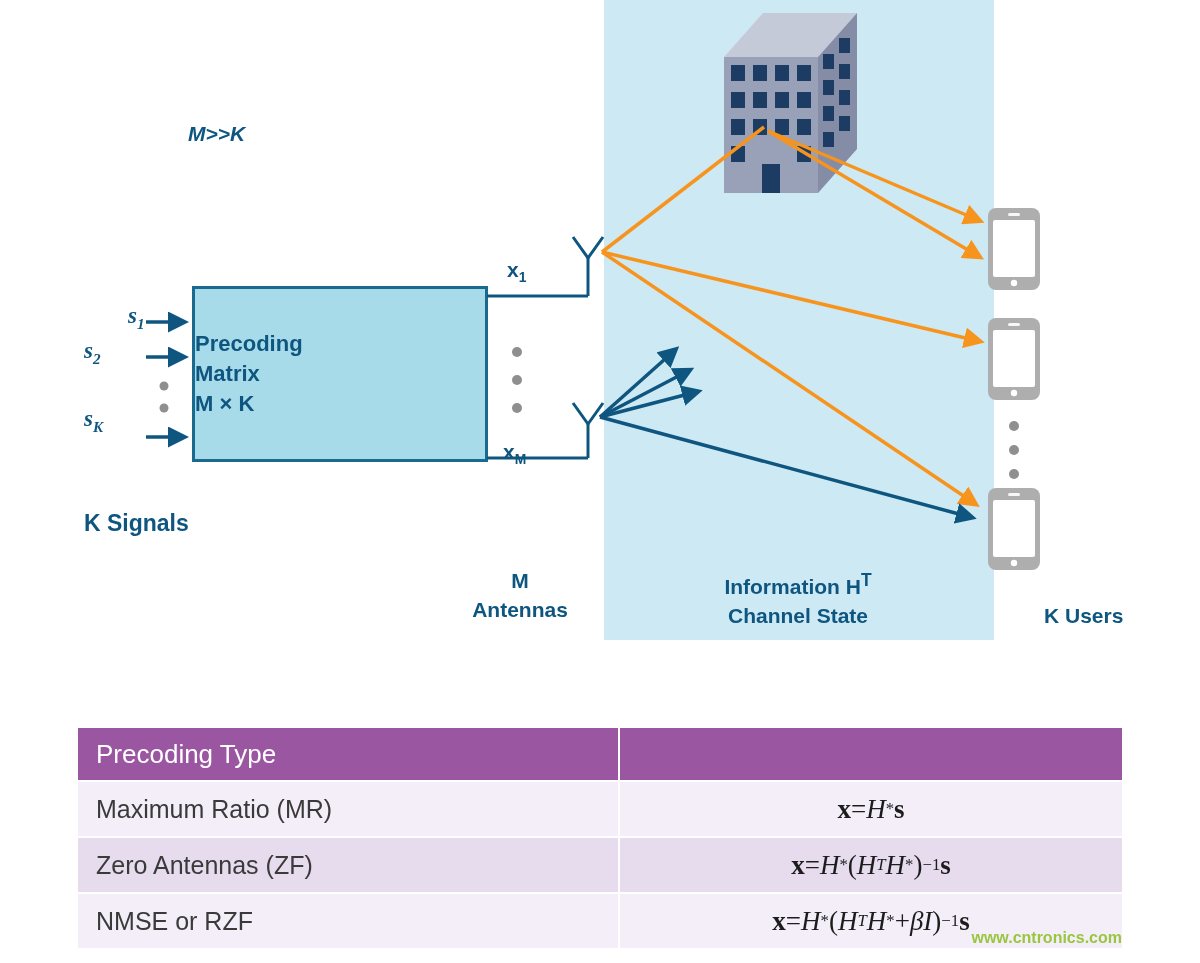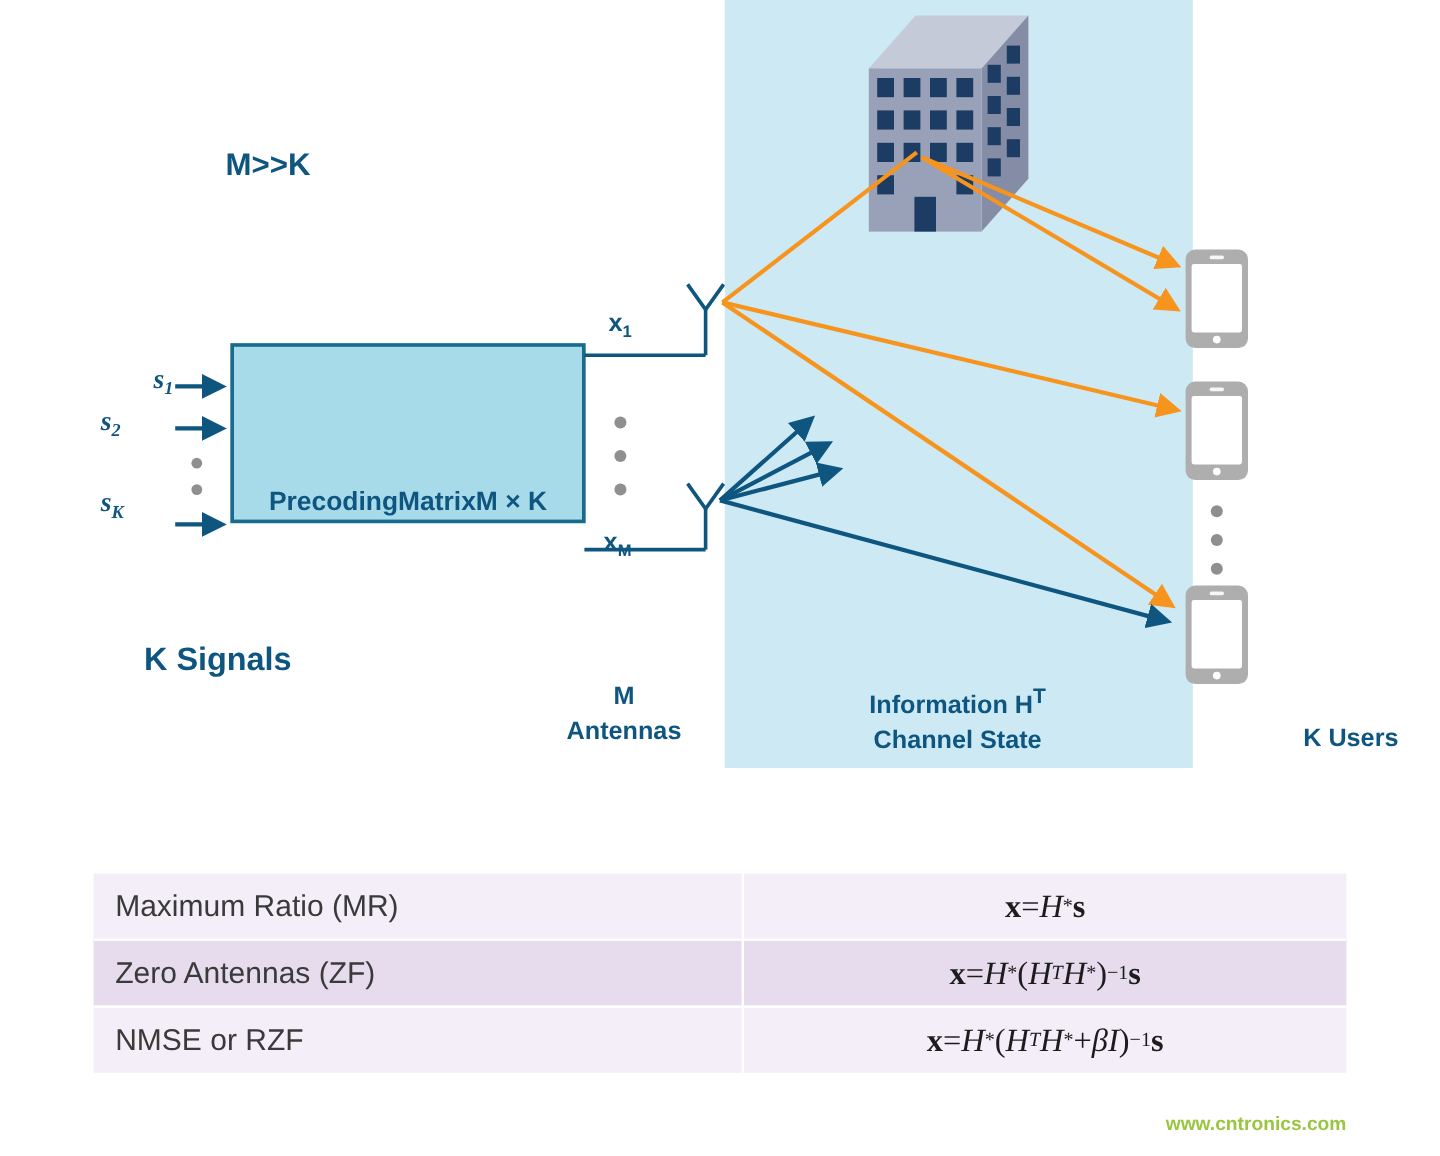--- a/index.html
+++ b/index.html
@@ -7,23 +7,23 @@
     --box-fill:#a7dbe9; --box-stroke:#1a6a90; --purple:#9b56a2;
     --row-light:#f3eef7; --row-dark:#e6dcee; --table-text:#3a3a3a;
     --green:#9ac63f; --dot-gray:#8f8f8f; --phone-gray:#aeaeae;
     --building-front:#99a1b8; --building-side:#848ca6; --building-top:#c5cad8;
     --window-navy:#1d3c63;
   }
   html,body{margin:0;padding:0;background:#fff;}
   .canvas{position:relative;width:1200px;height:963px;background:#ffffff;overflow:hidden;
           font-family:"Liberation Sans",sans-serif;}
   .diagram{position:absolute;left:0;top:0;width:1200px;height:690px;}
-  .precoding-box{position:absolute;left:192px;top:286px;width:296px;height:150px;
+  .precoding-box{position:absolute;left:192px;top:286px;width:296px;height:176px;
     background:var(--box-fill);border:3px solid var(--box-stroke);box-sizing:border-box;
-    display:flex;flex-direction:row;align-items:flex-end;justify-content:center;z-index:1;}
+    display:flex;flex-direction:column;align-items:flex-start;justify-content:center;z-index:1;}
   .precoding-box div{color:var(--accent);font-weight:bold;font-size:22px;line-height:30px;}
   svg.overlay{position:absolute;left:0;top:0;z-index:2;}
   .dlabel{position:absolute;color:var(--accent);font-weight:bold;z-index:3;}
   .s-math{font-family:"Liberation Serif",serif;font-style:italic;font-weight:bold;
           font-size:23px;color:var(--accent);position:absolute;z-index:3;}
   .x-math{position:absolute;z-index:3;color:var(--accent);font-weight:bold;font-size:21px;}
   sub{font-size:66%;}
   .center2{text-align:center;font-size:21px;line-height:29px;}
   .ptable{position:absolute;left:78px;top:728px;width:1044px;}
   .trow{display:flex;height:54px;}
@@ -155,55 +155,59 @@
         <circle cx="26" cy="75" r="3.2" fill="#ffffff"></circle>
       </g>
       <g transform="translate(988,488)">
         <rect x="0" y="0" width="52" height="82" rx="8" fill="var(--phone-gray)"></rect>
         <rect x="20" y="5" width="12" height="3" rx="1.5" fill="#ffffff" opacity="0.9"></rect>
         <rect x="5" y="12" width="42" height="57" rx="2" fill="#ffffff"></rect>
         <circle cx="26" cy="75" r="3.2" fill="#ffffff"></circle>
       </g>
     </svg>
 
-    <div class="dlabel" style="left:188px;top:122px;font-size:26px;">M&gt;&gt;K</div>
+    <div class="dlabel" style="left:188px;top:122px;font-size:21px;font-style:italic;">M&gt;&gt;K</div>
 
     <div class="s-math" style="left:84px;top:303px;margin-left:44px;">
       <span>s</span><sub>1</sub>
     </div>
     <div class="s-math" style="left:84px;top:338px;">
       <span>s</span><sub>2</sub>
     </div>
     <div class="s-math" style="left:84px;top:406px;">
       <span>s</span><sub>K</sub>
     </div>
 
-    <div class="dlabel" style="left:84px;top:534px;font-size:27px;margin-left:36px;">K Signals</div>
+    <div class="dlabel" style="left:84px;top:510px;font-size:23px;">K Signals</div>
 
     <div class="x-math" style="left:507px;top:258px;text-align:right;">
       <span>x</span><sub>1</sub>
     </div>
     <div class="x-math" style="left:503px;top:440px;">
       <span>x</span><sub>M</sub>
     </div>
 
     <div class="dlabel center2" style="left:450px;top:566px;width:140px;">
       <div>M</div>
       <div>Antennas</div>
     </div>
 
     <div class="dlabel center2" style="left:650px;top:566px;width:296px;">
       <div><span>Information H</span><sup>T</sup></div>
       <div>Channel State</div>
     </div>
 
-    <div class="dlabel" style="left:1086px;top:604px;font-size:21px;">K Users</div>
+    <div class="dlabel" style="left:1044px;top:604px;font-size:21px;">K Users</div>
   </div>
 
   <div class="ptable">
+    <div class="trow thead">
+      <div class="tcell tleft">Precoding Type</div>
+      <div class="tcell tright"></div>
+    </div>
     <div class="trow r-light">
       <div class="tcell tleft">Maximum Ratio (MR)</div>
       <div class="tcell tright formula">
           <span class="f-b">x</span>
           <span class="f-n"> = </span>
           <span class="f-i">H</span>
           <sup class="f-sup">*</sup>
           <span class="f-b">s</span>
         </div>
     </div>

